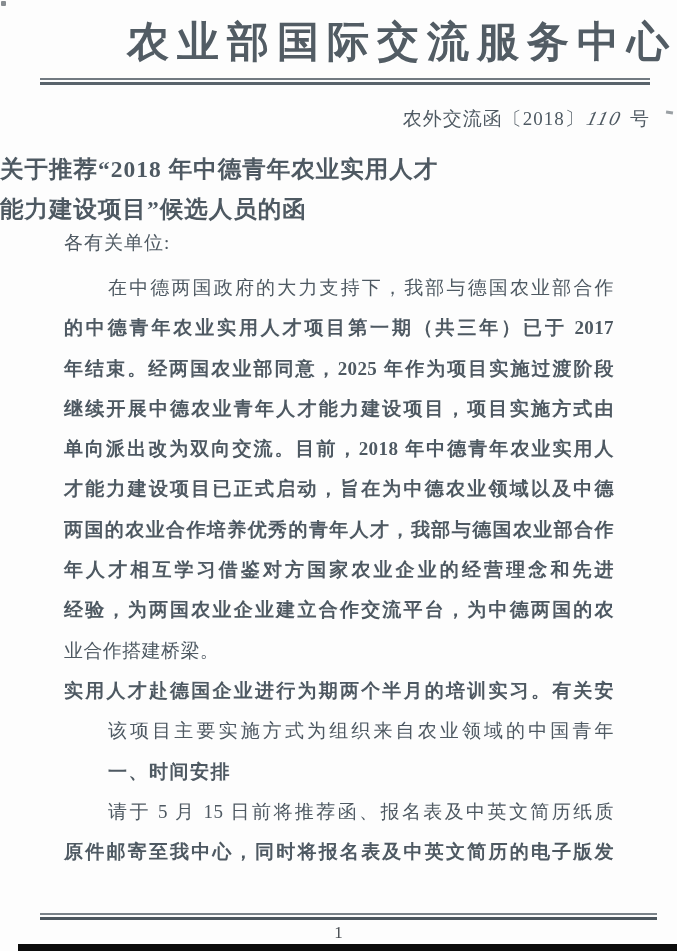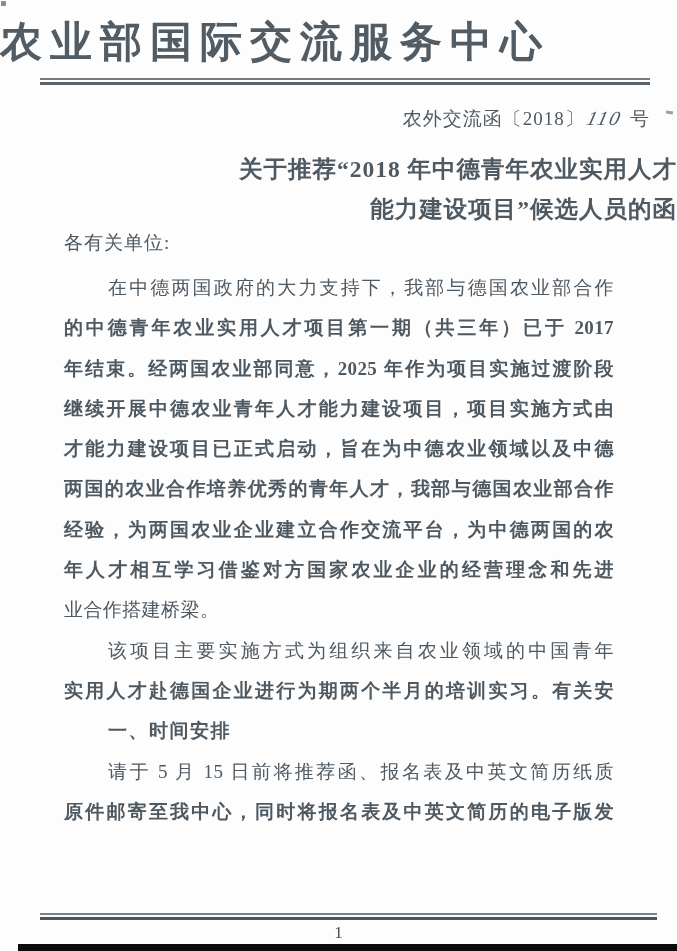--- a/index.html
+++ b/index.html
@@ -13,21 +13,21 @@
     position:relative;
     width:677px;height:951px;
     background:var(--paper);
     overflow:hidden;
     font-family:"Liberation Serif","DejaVu Serif",serif;
     color:var(--ink);
   }
   
   .letterhead{
     position:absolute;top:14px;left:0;right:0;
-    text-align:left;
+    text-align:right;
     font-size:42px;font-weight:bold;
     letter-spacing:8px;
     color:#525c64;
     white-space:nowrap;
   }
   .head-rule{position:absolute;top:78px;left:40px;right:27px;}
   .head-rule .rule-a{height:2px;background:var(--rule);opacity:.85;}
   .head-rule .rule-b{height:3px;background:var(--rule);margin-top:2px;}
   
   .doc-number{
@@ -40,21 +40,21 @@
     display:inline-block;
     font-style:italic;
     transform:skewX(-14deg);
     font-size:20px;
     letter-spacing:2px;
     margin:0 3px 0 2px;
   }
   
   .doc-title{
     position:absolute;top:149px;left:0;right:0;
-    text-align:right;
+    text-align:left;
     font-size:23.5px;font-weight:bold;
     letter-spacing:1px;
     line-height:40px;
     color:var(--ink);
   }
   
   .salutation{
     position:absolute;top:230px;left:64px;
     font-size:19px;letter-spacing:1px;
     color:var(--ink);
@@ -116,27 +116,28 @@
     <div>能力建设项目”候选人员的函</div>
   </div>
 
   <div class="salutation">各有关单位:</div>
 
   <div class="body-lines">
       <div class="body-line first">在中德两国政府的大力支持下，我部与德国农业部合作</div>
       <div class="body-line full">的中德青年农业实用人才项目第一期（共三年）已于 2017</div>
       <div class="body-line full">年结束。经两国农业部同意，2025 年作为项目实施过渡阶段</div>
       <div class="body-line full">继续开展中德农业青年人才能力建设项目，项目实施方式由</div>
+      <div class="body-line full">单向派出改为双向交流。目前，2018 年中德青年农业实用人</div>
       <div class="body-line full">才能力建设项目已正式启动，旨在为中德农业领域以及中德</div>
       <div class="body-line full">两国的农业合作培养优秀的青年人才，我部与德国农业部合作</div>
+      <div class="body-line full">年人才相互学习借鉴对方国家农业企业的经营理念和先进</div>
       <div class="body-line full">经验，为两国农业企业建立合作交流平台，为中德两国的农</div>
-      <div class="body-line full">年人才相互学习借鉴对方国家农业企业的经营理念和先进</div>
       <div class="body-line last">业合作搭建桥梁。</div>
+      <div class="body-line full">实用人才赴德国企业进行为期两个半月的培训实习。有关安</div>
       <div class="body-line first">该项目主要实施方式为组织来自农业领域的中国青年</div>
-      <div class="body-line full">实用人才赴德国企业进行为期两个半月的培训实习。有关安</div>
       <div class="body-line heading">一、时间安排</div>
       <div class="body-line first">请于 5 月 15 日前将推荐函、报名表及中英文简历纸质</div>
       <div class="body-line full">原件邮寄至我中心，同时将报名表及中英文简历的电子版发</div>
     </div>
 
   <div class="footer-rule">
     <div class="rule-a"></div>
     <div class="rule-b"></div>
   </div>
 

